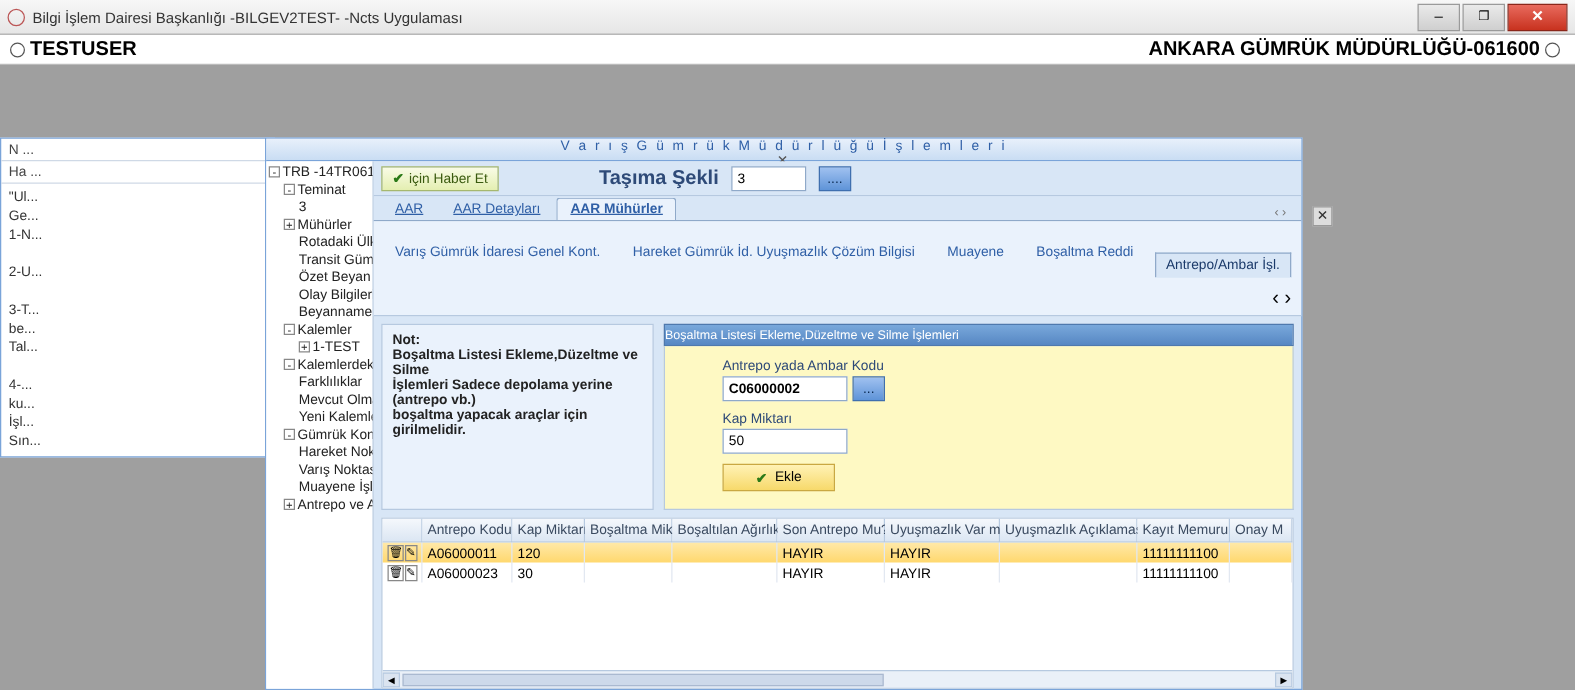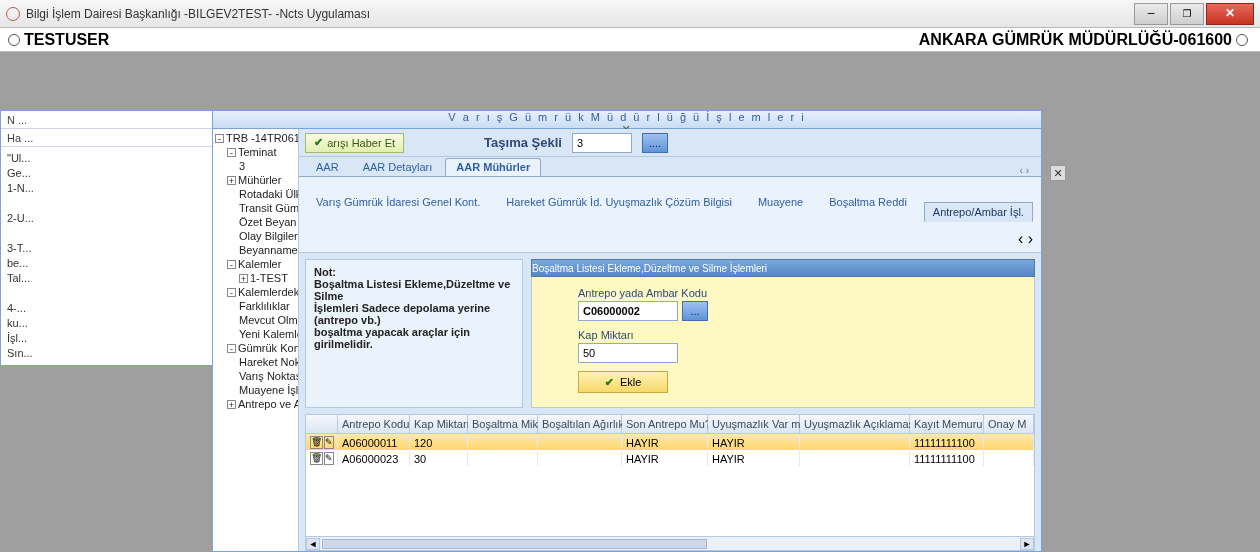--- a/index.html
+++ b/index.html
@@ -32,31 +32,31 @@
 .tree { width:164px; background:#fff; border-right:1px solid #b6c9e0; font-size:11px; color:#222; padding:2px 2px; overflow:hidden;}
 .tree .row { white-space:nowrap; cursor:pointer; line-height:14px; }
 .tree .l0 { padding-left:0; } .tree .l1 { padding-left:12px; } .tree .l2 { padding-left:24px; }
 .tree .exp { display:inline-block; width:9px; height:9px; border:1px solid #888; font-size:9px; line-height:8px; text-align:center; margin-right:2px; }
 
 .rightpane { flex:1; display:flex; flex-direction:column; }
 
 .topctrl { height:28px; display:flex; align-items:center; padding:4px 6px; gap:10px; border-bottom:1px solid #b6c9e0; background:#d8e6f6; }
 .chip-btn { height:20px; padding:0 8px; background:linear-gradient(#f9fbe6,#e4efb1); border:1px solid #a6b86f; font-size:11px; color:#3a5a0f; cursor:pointer; display:flex; align-items:center; gap:4px;}
 .chip-btn .tick { color:#2b7a18; font-weight:bold; }
-.lbl { font-size:13px; font-weight:bold; color:#2e4a78; }
+.lbl { font-size:16px; font-weight:bold; color:#2e4a78; }
 .input-txt { height:20px; border:1px solid #8fa9c9; background:#fff; font-size:11px; padding:0 4px; }
 .dots-btn { height:20px; width:26px; background:linear-gradient(#a0c1f0,#5f94d8); border:1px solid #3f6faf; color:#0a2a52; font-size:11px; cursor:pointer; text-align:center; line-height:18px;}
 
 .tabs1 { height:22px; border-bottom:1px solid #8fa9c9; display:flex; align-items:flex-end; padding:0 6px; gap:2px; background:#d8e6f6;}
-.tabs1 .tab { padding:2px 10px 3px; font-size:11px; color:#2f5fa6; border:1px solid transparent; border-bottom:none; cursor:pointer; }
+.tabs1 .tab { padding:2px 10px 3px; font-size:11px; color:#2f5fa6; border:1px solid transparent; border-bottom:none; cursor:pointer;text-decoration:underline; }
 .tabs1 .tab.active { background:#eaf2fc; border-color:#8fa9c9; border-top-left-radius:3px; border-top-right-radius:3px; font-weight:bold;}
 .tabs1 .spacer { flex:1; }
 .tabs1 .navdots { font-size:10px; color:#777; padding:0 6px;}
 
-.subtabs-row { background:#eaf2fc; padding:4px 8px; border-bottom:1px solid #b6c9e0; display:flex; gap:8px; align-items:center; flex-wrap:wrap;justify-content:center;}
+.subtabs-row { background:#eaf2fc; padding:4px 8px; border-bottom:1px solid #b6c9e0; display:flex; gap:8px; align-items:center; flex-wrap:wrap;}
 .subtabs-row .sub { font-size:11px; color:#2f5fa6; padding:3px 8px; cursor:pointer; border:1px solid transparent; }
 .subtabs-row .sub.active { background:#d8e6f6; border:1px solid #8fa9c9; border-bottom-color:#d8e6f6; color:#1b3a6a;margin-top:21px; }
 .subtabs-row .spacer { flex:1; }
 
 .notepanel { margin:6px; display:flex; gap:8px; }
 .notebox { width:218px; background:#eaf2fc; border:1px solid #b6c9e0; padding:6px 8px; font-size:11px; color:#222; }
 .notebox b { font-weight:bold; }
 
 .formbox { flex:1; }
 .formbox .form-title { height:18px; background:linear-gradient(#79a8db,#5687c3); border:1px solid #4f79ad; color:#fff; font-size:10px; padding:0 0; line-height:18px;}
@@ -155,21 +155,21 @@
         <div class="row l2"><span>Hareket Noktası Kontrolü</span></div>
         <div class="row l2"><span>Varış Noktası Kontrolü</span></div>
         <div class="row l2"><span>Muayene İşlemleri</span></div>
         <div class="row l1"><span class="exp">+</span><span>Antrepo ve Ambar İşlemleri</span></div>
       </div>
     <div class="rightpane">
 
       <div class="topctrl">
         <div class="chip-btn">
             <span class="tick">✔</span>
-            <span>arışı Haber Et</span>
+            <span>için Haber Et</span>
           </div>
         <span style="width:60px"></span>
         <span class="lbl">Taşıma Şekli</span>
         <input class="input-txt" style="width: 60px;" value="3">
         <div class="dots-btn">....</div>
       </div>
 
       <div class="tabs1" id="tabs1">
         <div class="tab">AAR</div>
           <div class="tab">AAR Detayları</div>

